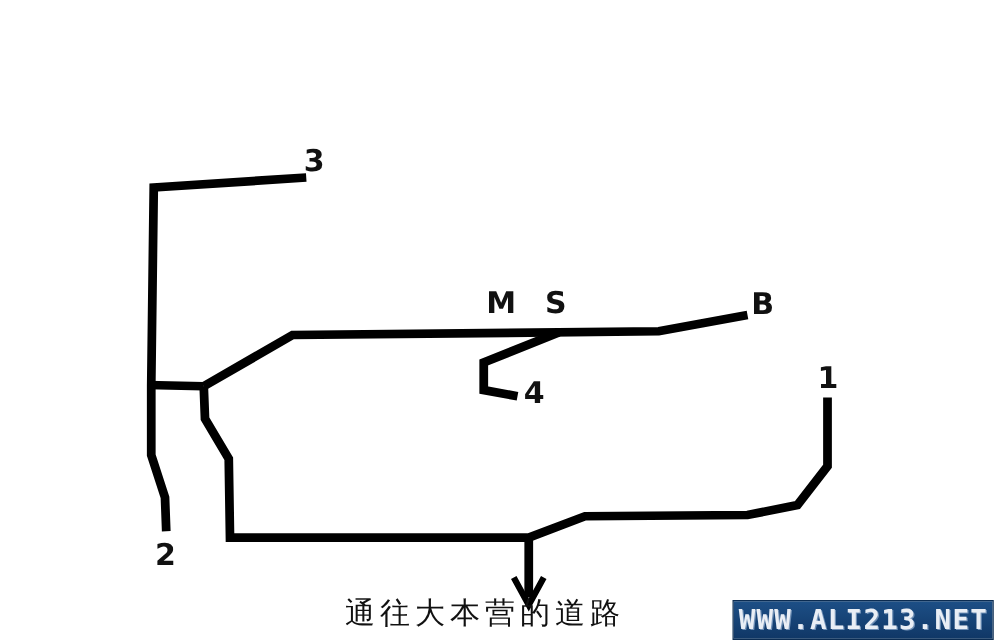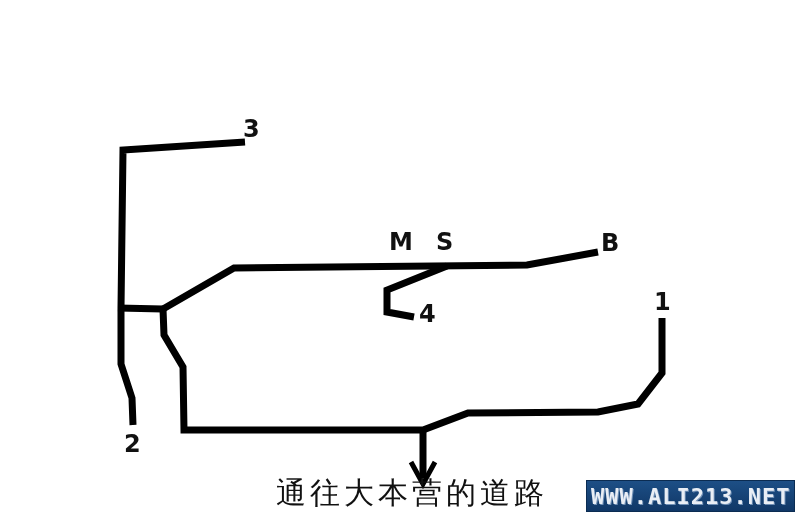--- a/index.html
+++ b/index.html
@@ -1,19 +1,19 @@
 <!DOCTYPE html>
 <html><head>
   <meta charset="utf-8">
   <style>
     html, body { margin: 0; padding: 0; background: #ffffff; }
     body { width: 800px; height: 515px; position: relative; overflow: hidden; font-family: "DejaVu Sans", sans-serif; }
     #map { position: absolute; left: 0; top: 0; width: 800px; height: 515px; }
     .lbl { position: absolute; font-family: "DejaVu Sans", sans-serif; font-weight: bold; font-size: 24px; color: #111; line-height: 1; }
-    .caption { position: absolute; left: 276px; top: 478px; font-family: "DejaVu Serif", serif; font-size: 30px; letter-spacing: 4px; color: #111; line-height: 1; white-space: nowrap; }
+    .caption { position: absolute; left: 276px; top: 478px; font-family: "DejaVu Serif", serif; font-size: 24px; letter-spacing: 4px; color: #111; line-height: 1; white-space: nowrap; }
     .watermark { position: absolute; left: 586px; top: 480px; height: 30px; padding: 0 4px; display: flex; align-items: center;
       background: linear-gradient(#1d4f86, #103766); color: #e9eef5; font-family: "DejaVu Sans Mono", monospace; font-weight: bold;
       font-size: 22px; letter-spacing: 1px; text-shadow: 1px 1px 0 #6f8fb5; border: 1px solid #0b2c52; }
   </style>
 </head>
 <body>
 
 <svg id="map" viewBox="0 0 800 515" xmlns="http://www.w3.org/2000/svg">
   <g fill="none" stroke="#000" stroke-width="7" stroke-linejoin="miter" stroke-linecap="butt">
     <polyline points="245,142 123,150 121,308"></polyline>

